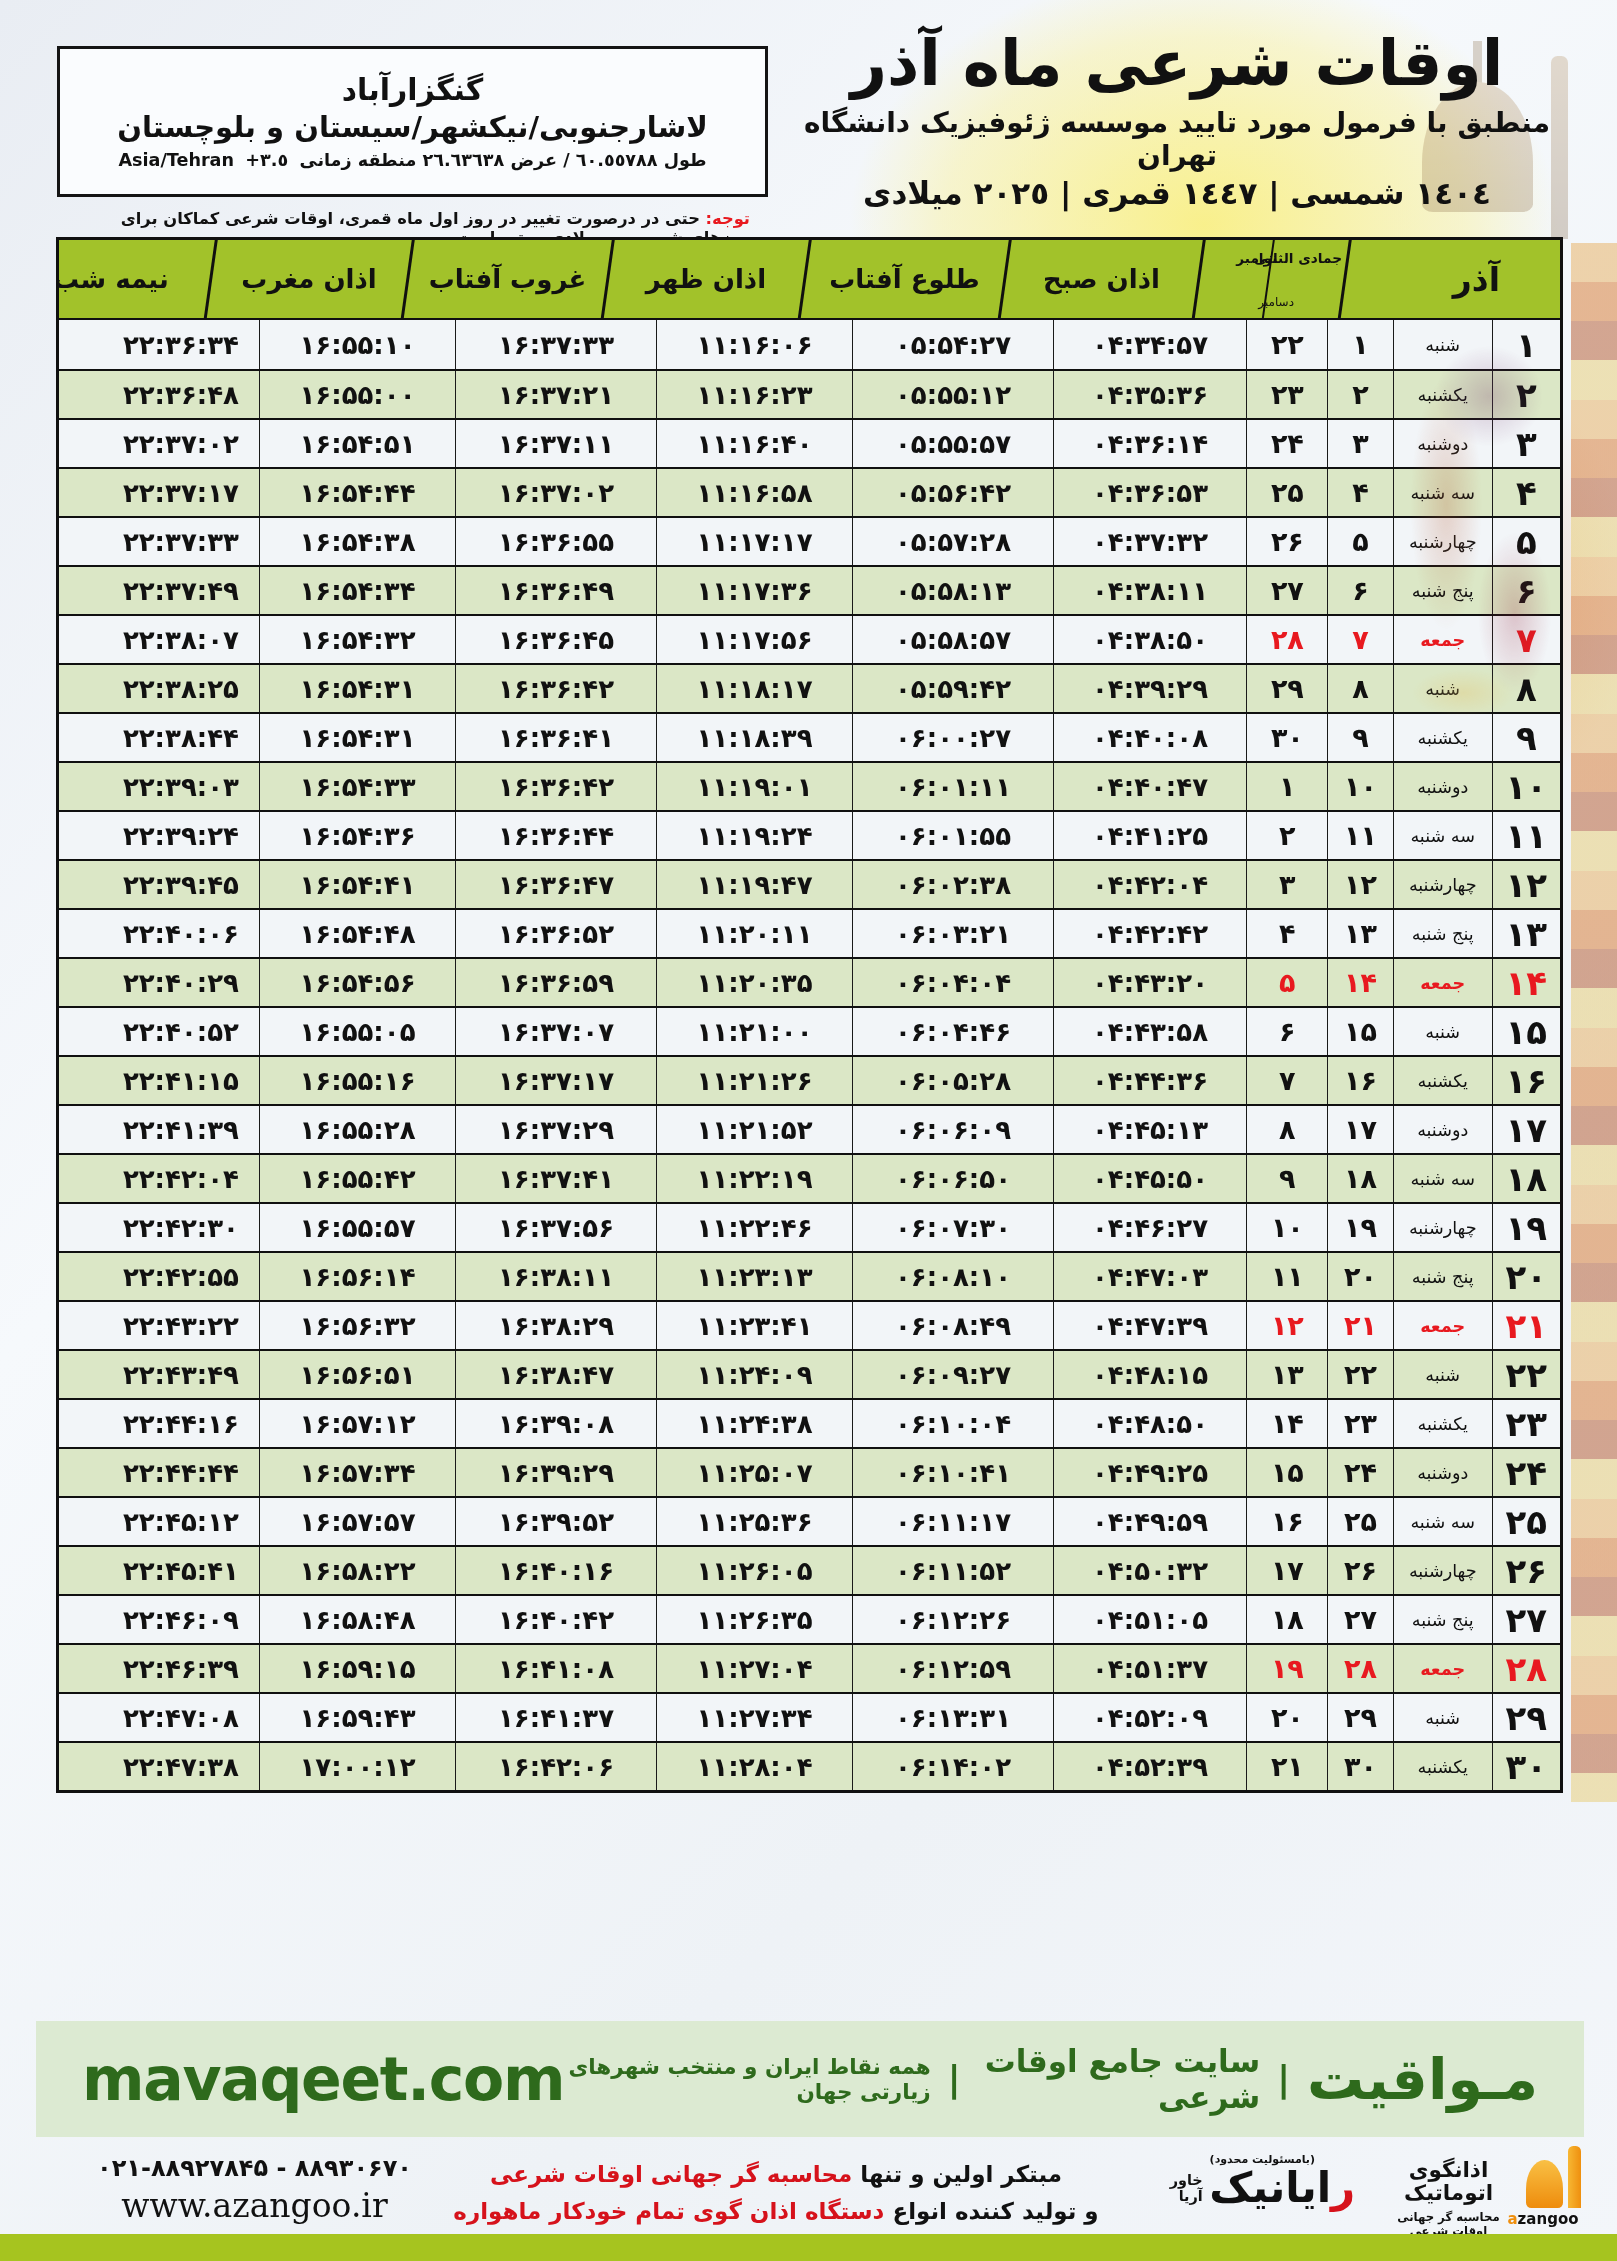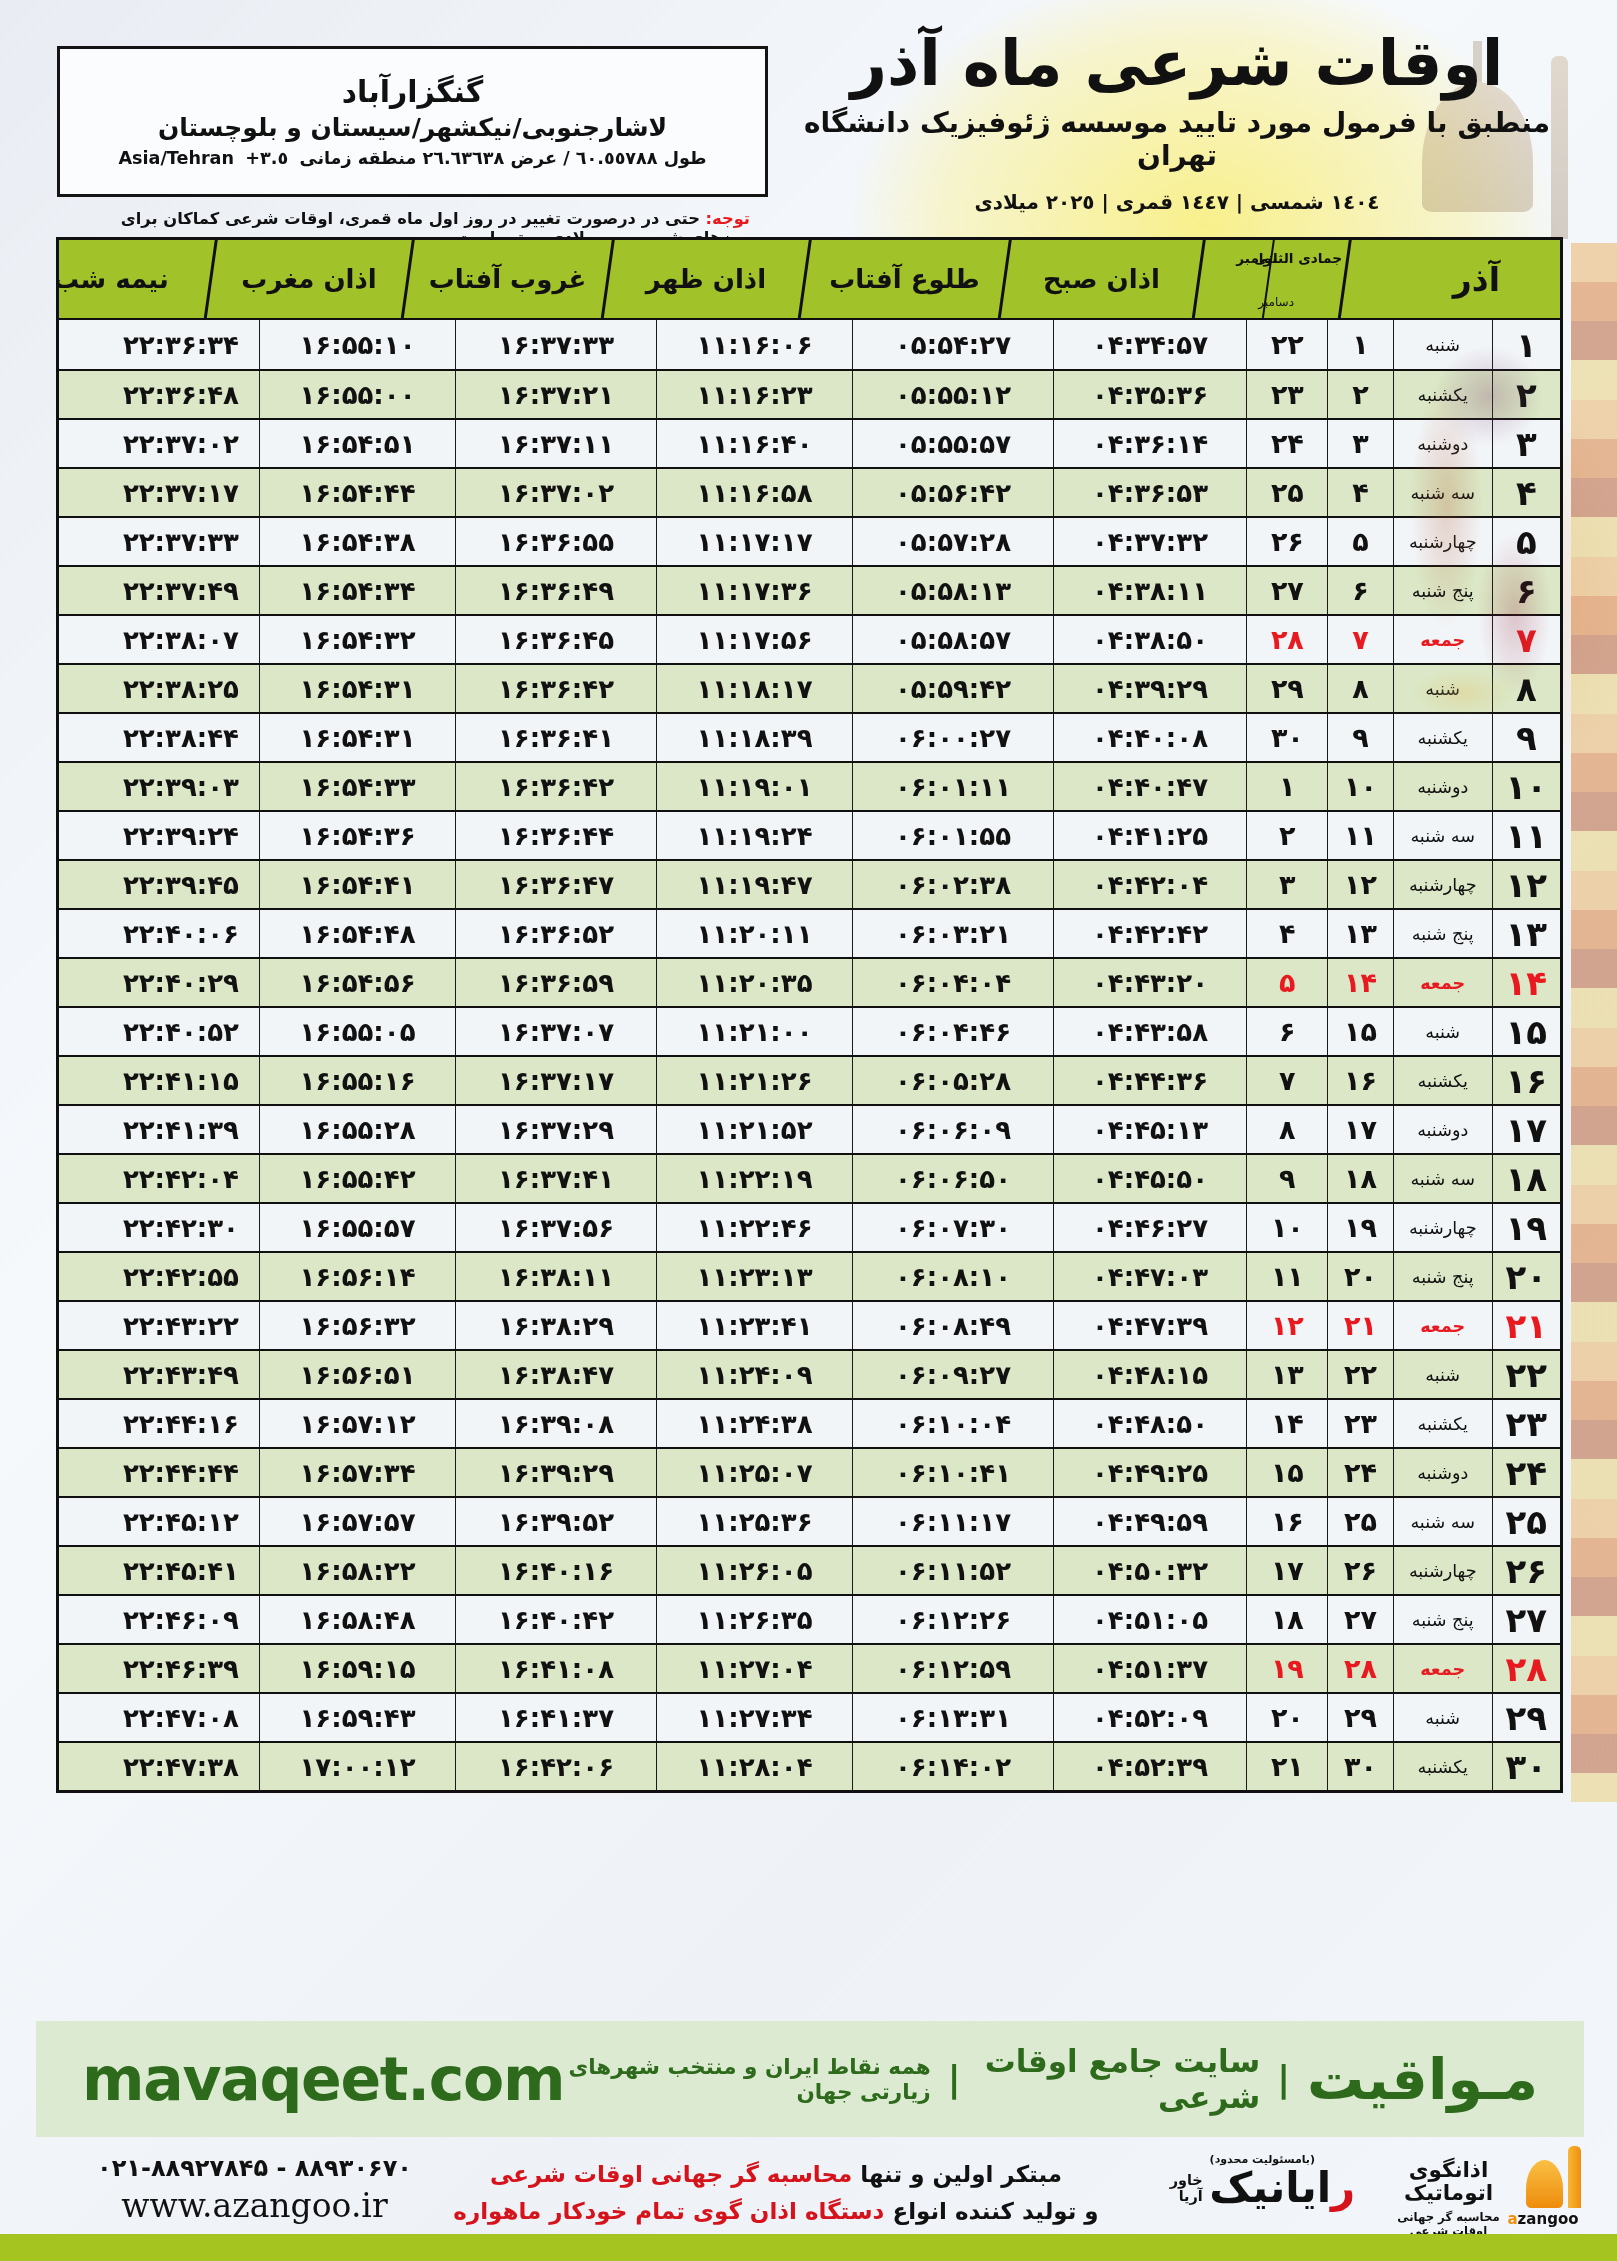--- a/index.html
+++ b/index.html
@@ -28,29 +28,29 @@
       radial-gradient(closest-side at 55% 18%,rgba(120,60,110,.9),rgba(120,60,110,0) 70%),
       radial-gradient(closest-side at 30% 45%,rgba(180,90,50,.8),rgba(180,90,50,0) 70%),
       radial-gradient(closest-side at 70% 72%,rgba(150,40,60,.8),rgba(150,40,60,0) 72%),
       radial-gradient(closest-side at 40% 92%,rgba(230,190,90,.9),rgba(230,190,90,0) 75%);}
 
   
   .loc-box{position:absolute;left:57px;top:46px;width:711px;height:151px;background:#fafcfe;
     border:3.3px solid #141414;box-sizing:border-box;z-index:4;text-align:center;direction:rtl;
     display:flex;flex-direction:column;justify-content:center;gap:6.5px;}
   .loc-city{font-size:30px;font-weight:bold;line-height:1.1;}
-  .loc-region{font-size:25px;font-weight:bold;line-height:1.1;}
+  .loc-region{font-size:29px;font-weight:bold;line-height:1.1;}
   .loc-coords{font-size:17.6px;font-weight:bold;direction:rtl;}
   .loc-coords span{padding:0 2.6px;}
 
   
   .title-block{position:absolute;left:776px;top:25px;width:802px;z-index:4;text-align:center;direction:rtl;}
   .main-title{font-size:63px;font-weight:bold;line-height:1.25;}
   .sub-title{font-size:28px;font-weight:bold;margin-top:2.6px;}
-  .cal-line{font-size:20px;font-weight:bold;margin-top:18px;}
+  .cal-line{font-size:31px;font-weight:bold;margin-top:3px;}
 
   
   .note{position:absolute;left:57px;top:209px;width:693px;z-index:4;direction:rtl;text-align:right;
     font-size:16.3px;font-weight:bold;}
   .note .red{color:#e8191f;}
 
   
   .ptable{position:absolute;left:56px;top:237px;width:1507px;z-index:5;
     border:3.3px solid #101010;box-sizing:border-box;background:#f2f5f8;direction:rtl;}
   .hrow{display:flex;height:78px;background:#a2c22a;border-bottom:2.6px solid #101010;

